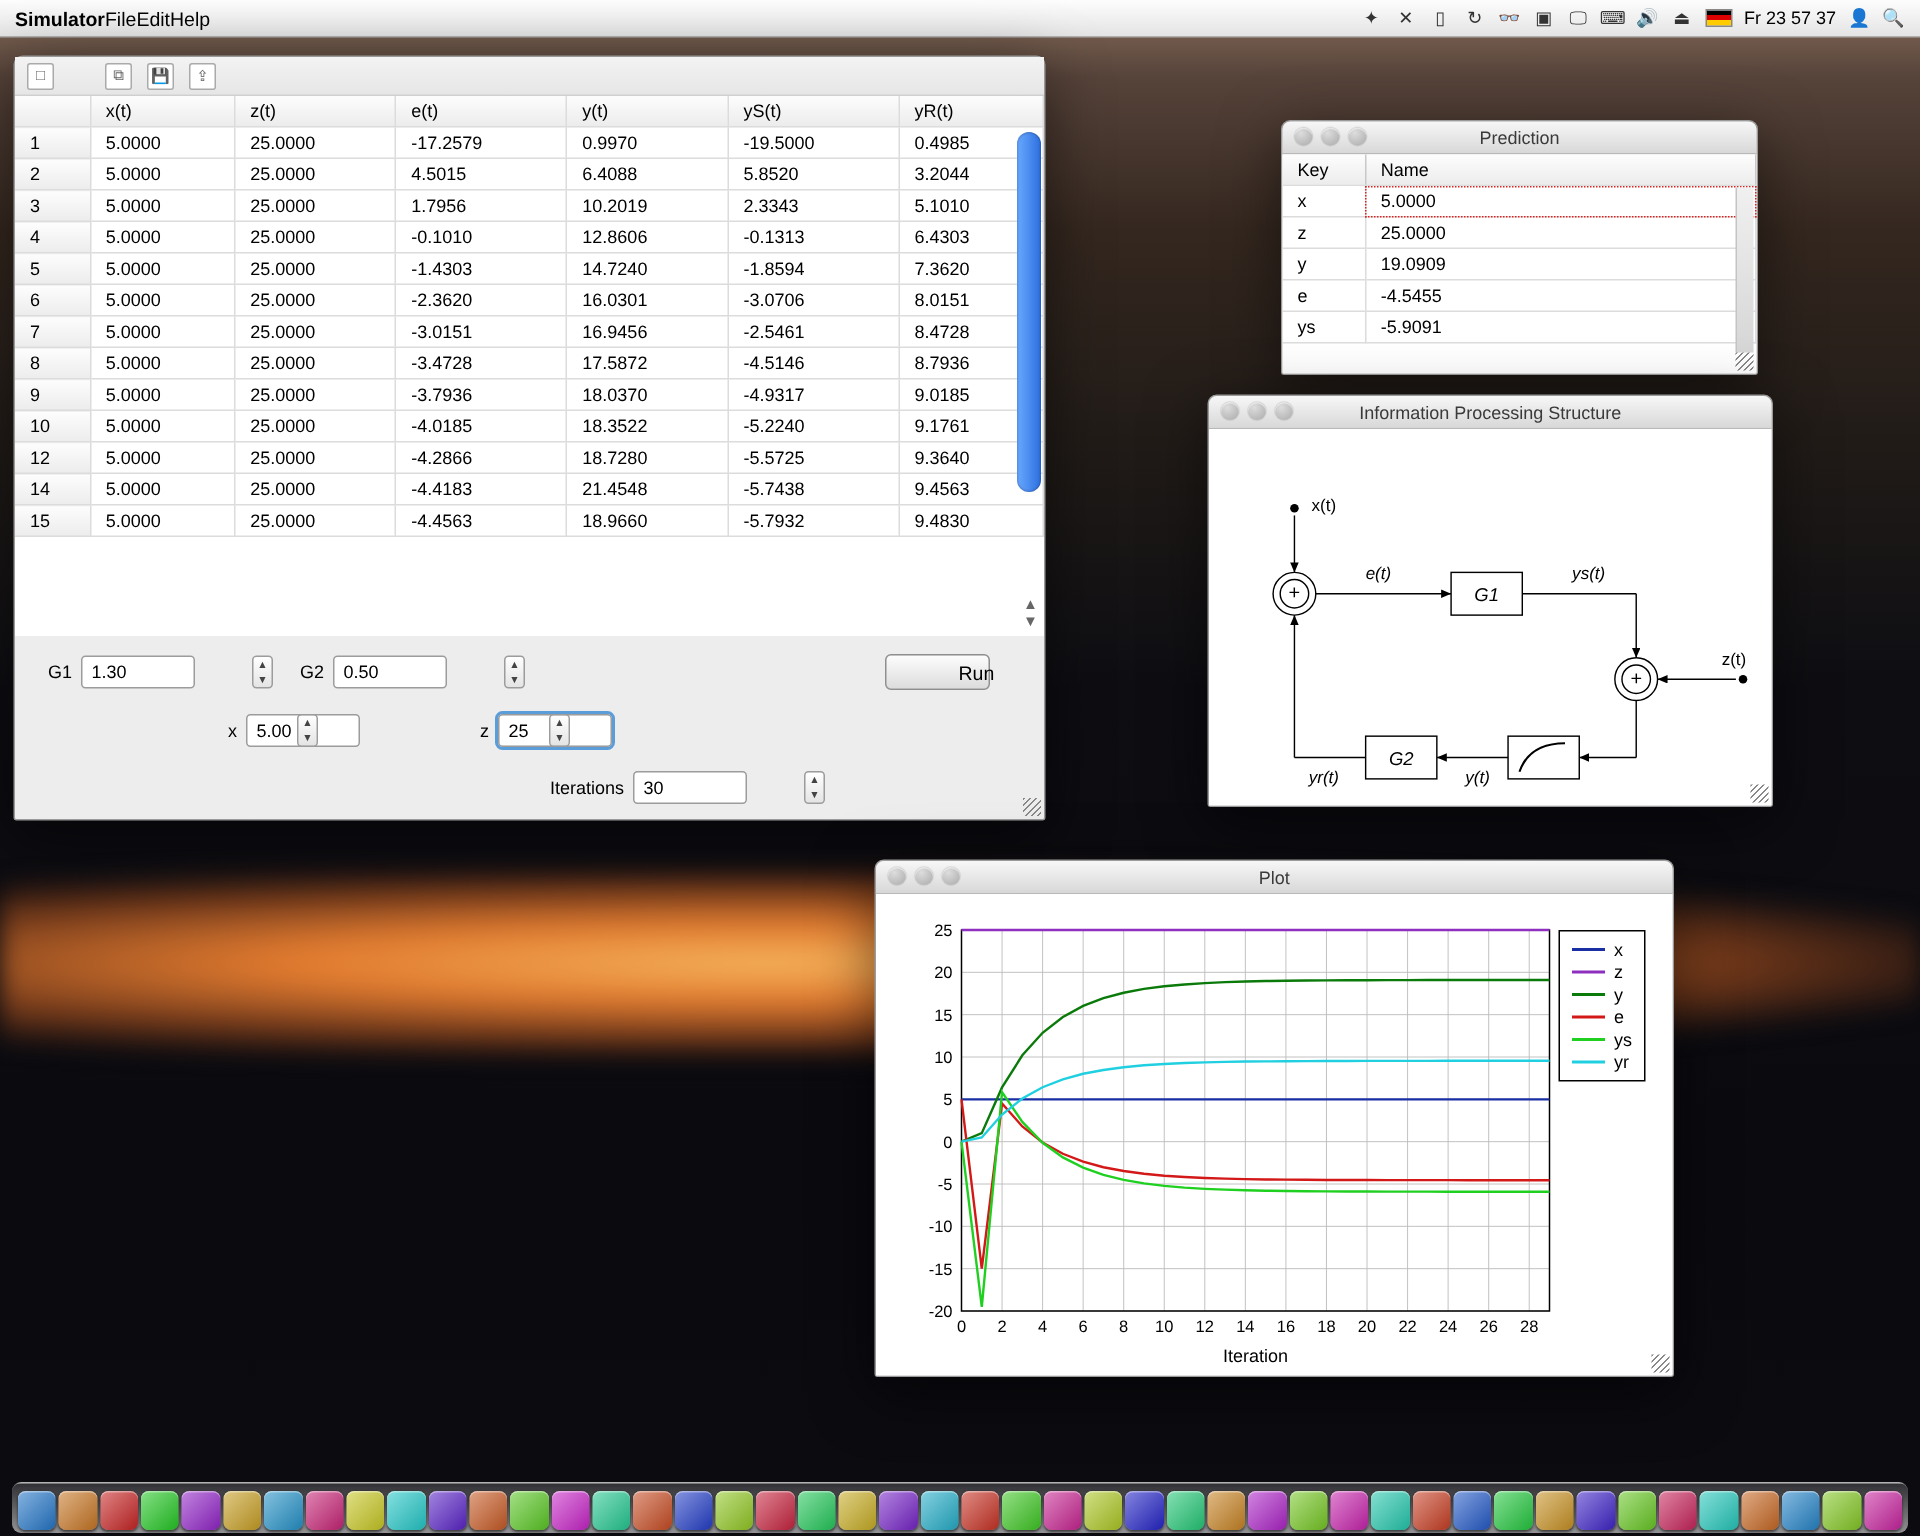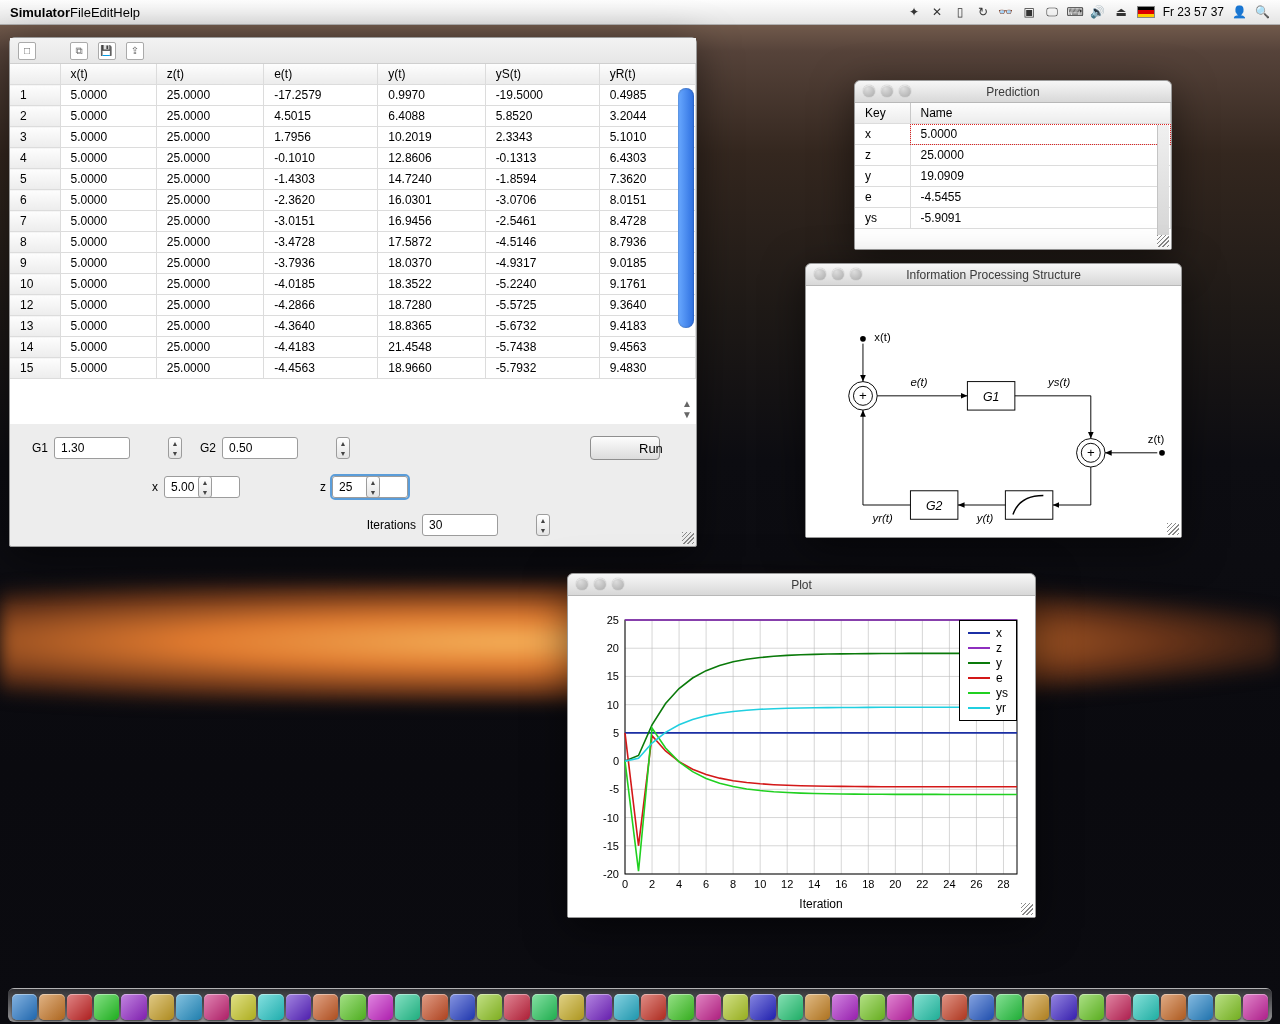--- a/index.html
+++ b/index.html
@@ -88,21 +88,21 @@
 .pred-table th { border-right: 1px solid #c8c8c8; }
 .pred-table td { border-top: none; }
 .pred-table tr.hl td:nth-child(2) { outline: 1px dotted #d22; outline-offset: -1px; }
 .pred-scroll { position: absolute; right: 2px; top: 22px; bottom: 14px; width: 12px;
   background: linear-gradient(#f0f0f0, #d6d6d6); border-left: 1px solid #c4c4c4; }
 
 #win-struct { left: 805px; top: 263px; width: 377px; height: 275px; }
 .struct-body { background: #fff; height: calc(100% - 22px); position: relative; }
 .struct-body svg { width: 100%; height: 100%; }
 
-#win-plot { left: 567px; top: 573px; width: 469px; height: 345px; }
+#win-plot { left: 583px; top: 573px; width: 533px; height: 345px; }
 .plot-body { background: #fff; height: calc(100% - 22px); position: relative; padding: 6px 2px 2px 2px; }
 #chart { display: block; }
 .legend-box { position: absolute; right: 18px; top: 24px; border: 1px solid #000; background: #fff; padding: 4px 8px; font-size: 12px; }
 .legend-row { display: flex; align-items: center; gap: 6px; margin: 1px 0; }
 .legend-row span.line { width: 22px; height: 0; border-top: 2px solid; }
 
 .dock { position: absolute; left: 8px; right: 8px; bottom: 2px; height: 34px;
   background: linear-gradient(to top, rgba(240,240,240,0.6), rgba(200,200,200,0.2));
   border-top: 1px solid rgba(255,255,255,0.3);
   display: flex; align-items: flex-end; justify-content: center; gap: 2px; padding: 2px 4px;
@@ -253,29 +253,20 @@
             <td>9.1761</td>
           </tr>
           <tr>
             <td class="rownum">12</td>
             <td>5.0000</td>
             <td>25.0000</td>
             <td>-4.2866</td>
             <td>18.7280</td>
             <td>-5.5725</td>
             <td>9.3640</td>
-          </tr>
-          <tr>
-            <td class="rownum">13</td>
-            <td>5.0000</td>
-            <td>25.0000</td>
-            <td>-4.3640</td>
-            <td>18.8365</td>
-            <td>-5.6732</td>
-            <td>9.4183</td>
           </tr>
           <tr>
             <td class="rownum">14</td>
             <td>5.0000</td>
             <td>25.0000</td>
             <td>-4.4183</td>
             <td>21.4548</td>
             <td>-5.7438</td>
             <td>9.4563</td>
           </tr>

